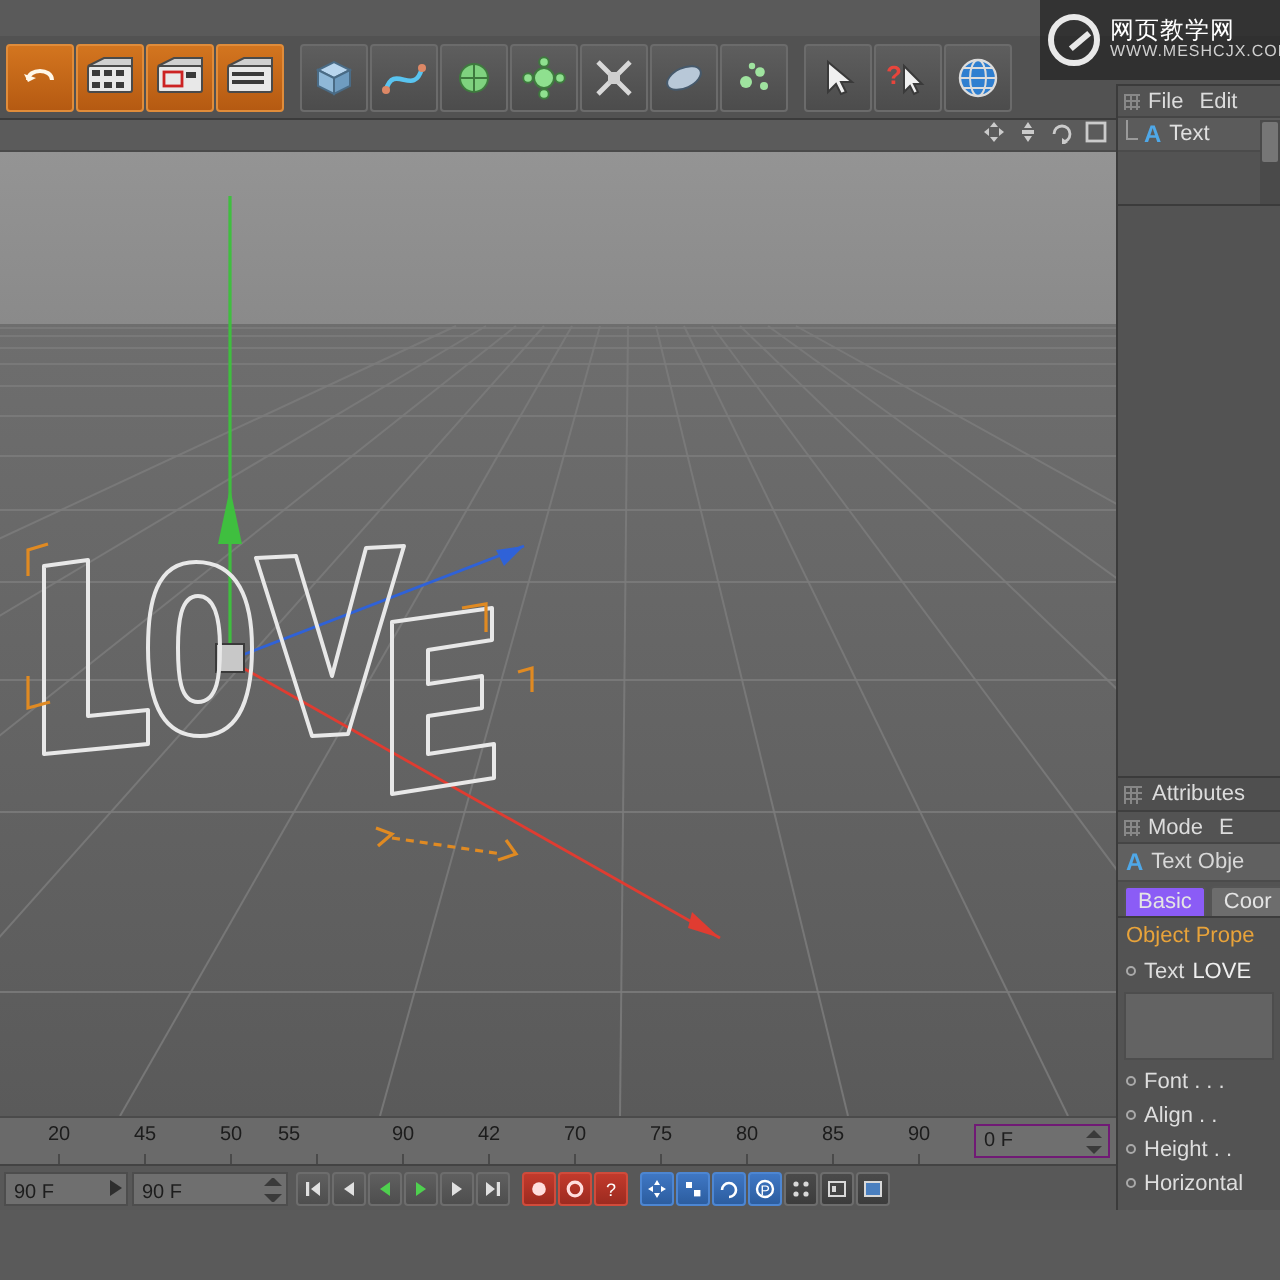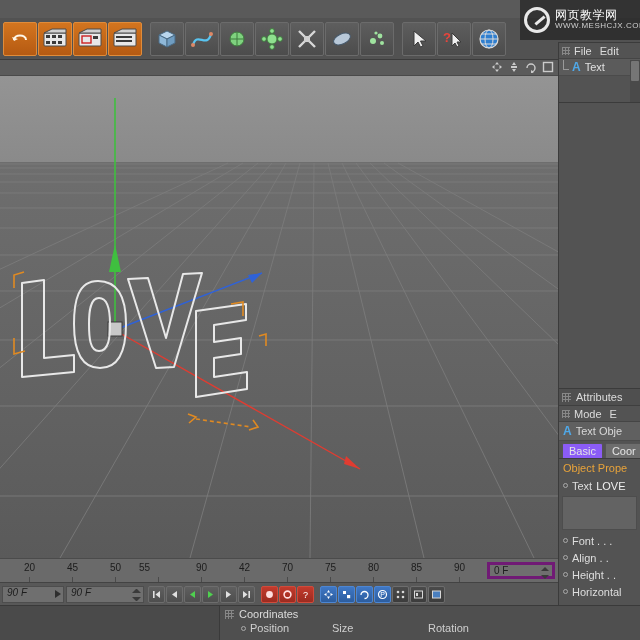--- a/index.html
+++ b/index.html
@@ -95,43 +95,43 @@
 
   
   .tl-ruler {
     position: absolute; top: 558px; left: 0; width: 558px; height: 24px;
     background: #6a6a6a; border-top: 1px solid #4b4b4b;
   }
   .tl-tick { position: absolute; top: 3px; font-size: 10px; color: #1c1c1c; }
   .tl-mark { position: absolute; bottom: 0; width: 1px; height: 5px; background: #4a4a4a; }
   .tl-field {
     position: absolute; top: 3px; right: 3px; width: 68px; height: 17px;
-    background: #6f6f6f; border: 3px solid #701a75;
+    background: #6f6f6f; border: 1px solid #701a75;
     display: flex; align-items: center; padding-left: 4px;
     font-size: 10px; color: #1d1d1d;
   }
   .tl-field .spin {
     position: absolute; right: 2px; top: 2px; width: 9px; height: 12px;
     display: flex; flex-direction: column; justify-content: space-between;
   }
   .tl-field .spin i { display: block; width: 0; height: 0;
     border-left: 4px solid transparent; border-right: 4px solid transparent; }
   .tl-field .spin i.up { border-bottom: 4px solid #3a3a3a; }
   .tl-field .spin i.dn { border-top: 4px solid #3a3a3a; }
 
   
   .transport {
     position: absolute; top: 582px; left: 0; width: 558px; height: 23px;
     background: #585858; border-top: 1px solid #434343;
     display: flex; align-items: center; padding: 0 2px;
   }
   .tp-field {
     height: 17px; background: #6f6f6f; border: 1px solid #4d4d4d;
-    display: flex; align-items: flex-start; padding: 0 4px;
-    font-size: 10px; color: #1d1d1d; position: relative; font-style: italic;
+    display: flex; align-items: flex-end; padding: 0 4px;
+    font-size: 10px; color: #1d1d1d; position: relative;
   }
   .tp-field.w1 { width: 62px; margin-right: 2px; }
   .tp-field.w2 { width: 78px; margin-right: 4px; }
   .tp-arrow {
     position: absolute; right: 2px; top: 3px;
     width: 0; height: 0; border-top: 4px solid transparent;
     border-bottom: 4px solid transparent; border-left: 6px solid #2e2e2e;
   }
   .tp-btn {
     width: 17px; height: 17px; margin-right: 1px;
@@ -682,29 +682,14 @@
         <span class="bullet"></span>
         <span class="prop-label">Height . .</span>
       </div>
       <div class="prop-row">
         <span class="bullet"></span>
         <span class="prop-label">Horizontal</span>
       </div>
     </div>
   </div>
 
-  <div class="coordbar">
-    <div class="coord-split"></div>
-    <div class="coord-panel">
-      <div class="coord-title">
-        <span class="grip"></span>
-        <span>Coordinates</span>
-      </div>
-      <div class="coord-cols">
-        <span class="bullet" style="margin-top:4px"></span>
-        <span style="width:82px">Position</span>
-        <span style="width:96px">Size</span>
-        <span>Rotation</span>
-      </div>
-    </div>
-  </div>
 
 </div>
 
 </body></html>

